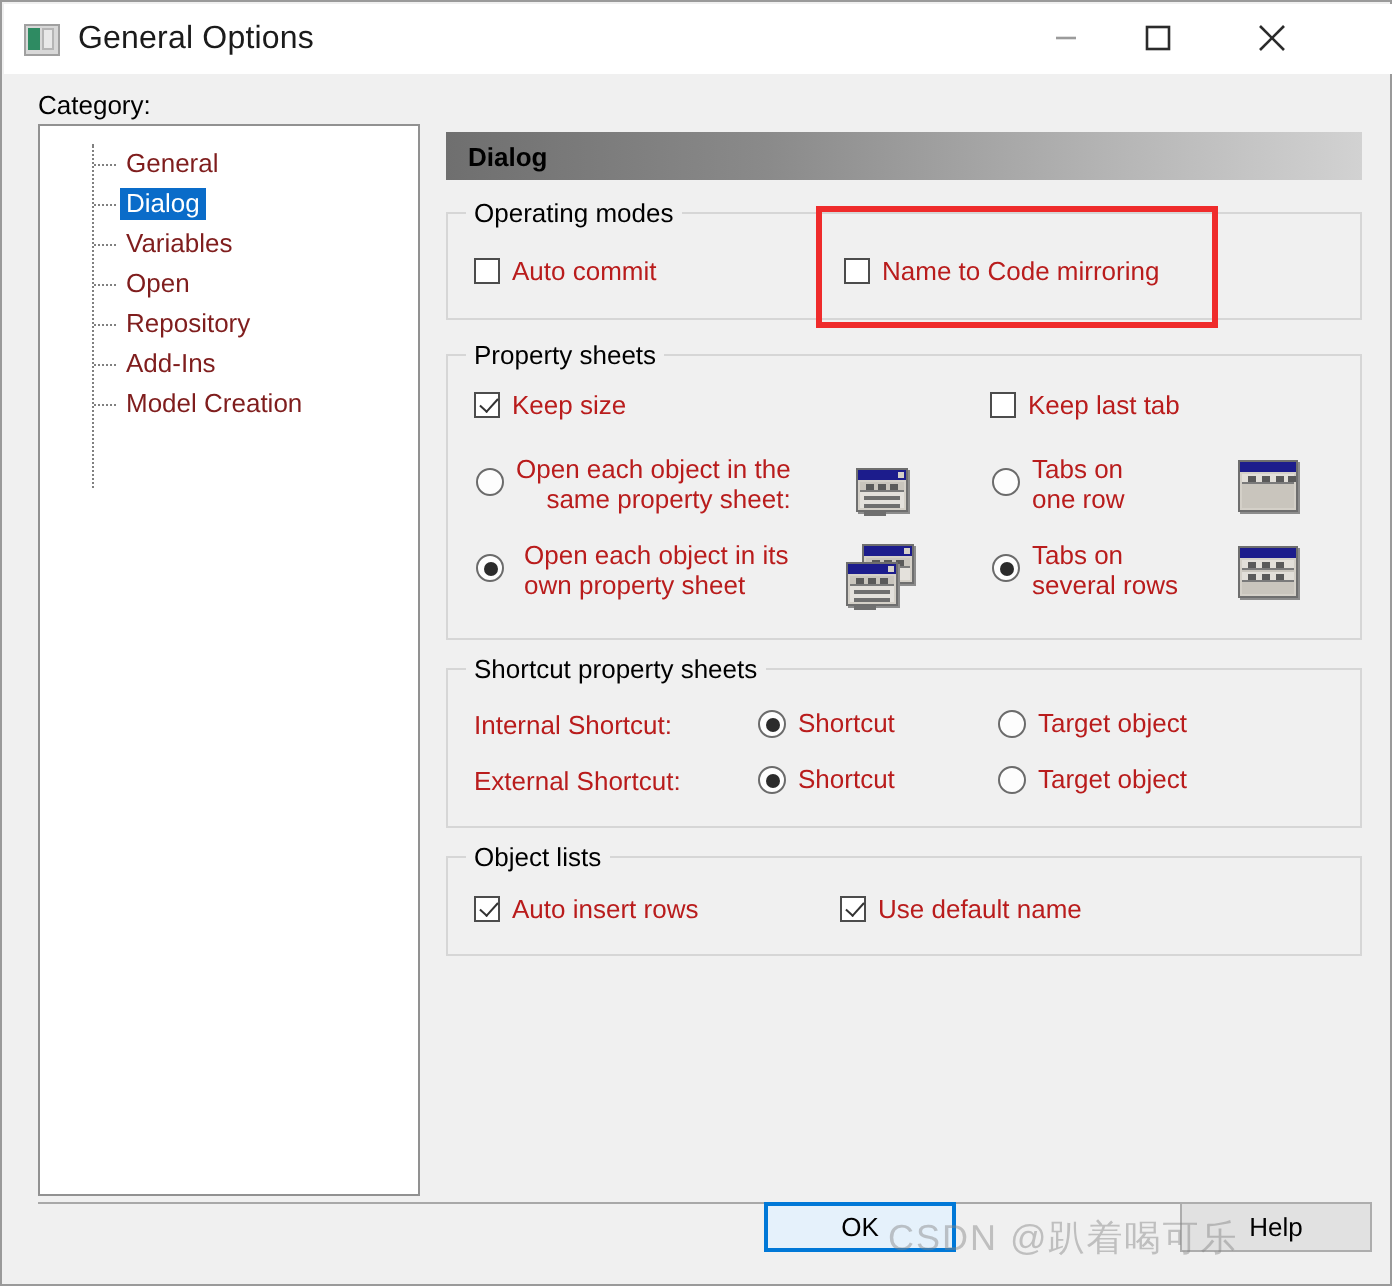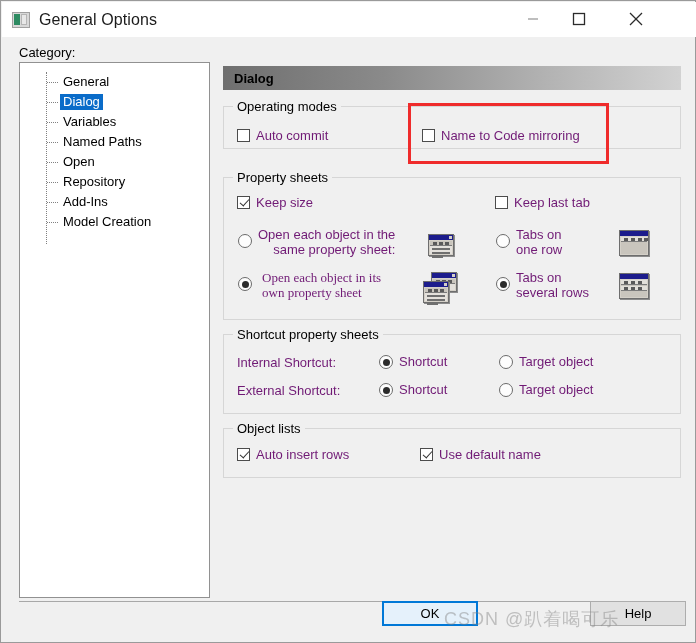--- a/index.html
+++ b/index.html
@@ -104,21 +104,21 @@
   .tree-elbow {
     position: absolute;
     left: 27px;
     width: 11px;
     height: 1px;
     border-top: 1px dotted #808080;
     top: 10px;
   }
   .tree-label {
     font-size: 13px;
-    color: #000000;
+    color: #7f1d1d;
     padding: 0 3px;
     line-height: 16px;
     white-space: nowrap;
     margin-left: 19px;
   }
   .tree-row.selected .tree-label {
     background: #0a6cc9;
     color: #ffffff;
   }
 
@@ -187,21 +187,21 @@
     content: "";
     position: absolute;
     left: 3px; top: 3px;
     width: 7px; height: 7px;
     border-radius: 50%;
     background: #2b2b2b;
   }
 
   .ctl-row { display: flex; align-items: center; position: absolute; }
   .ctl-label {
-    font-size: 13px; color: #701a75; margin-left: 6px; white-space: nowrap;
+    font-size: 13px; color: #b91c1c; margin-left: 6px; white-space: nowrap;
   }
   .ctl-label.two-line { line-height: 15px; white-space: pre-line; }
 
   
   .minicon { position: absolute; width: 31px; height: 27px; }
   .mw {
     position: absolute;
     background: #d4d0c8;
     border: 1px solid #6e6e6e;
     box-shadow: 1px 1px 0 #8c8c8c;
@@ -303,24 +303,20 @@
       <div class="tree-row selected">
         <span class="tree-elbow"></span>
         <span class="tree-label">Dialog</span>
       </div>
       <div class="tree-row">
         <span class="tree-elbow"></span>
         <span class="tree-label">Variables</span>
       </div>
       <div class="tree-row">
         <span class="tree-elbow"></span>
-        <span class="tree-label">Named Paths</span>
-      </div>
-      <div class="tree-row">
-        <span class="tree-elbow"></span>
         <span class="tree-label">Open</span>
       </div>
       <div class="tree-row">
         <span class="tree-elbow"></span>
         <span class="tree-label">Repository</span>
       </div>
       <div class="tree-row">
         <span class="tree-elbow"></span>
         <span class="tree-label">Add-Ins</span>
       </div>
@@ -330,21 +326,21 @@
       </div>
     </div>
   </div>
 
   <div id="right-pane">
 
     <div id="dialog-header">
       <span id="dialog-header-text">Dialog</span>
     </div>
 
-    <div class="groupbox" style="left:0; top:40px; width:458px; height:43px;">
+    <div class="groupbox" style="left:0; top:40px; width:458px; height:54px;">
       <span class="group-title">Operating modes</span>
 
       <div class="ctl-row" style="left:13px; top:21px;">
         <span class="cbx"></span>
         <span class="ctl-label">Auto commit</span>
       </div>
 
       <div class="ctl-row" style="left:198px; top:21px;">
         <span class="cbx"></span>
         <span class="ctl-label">Name to Code mirroring</span>
@@ -383,21 +379,21 @@
           <div class="lines">
               <i></i>
               <i></i>
               <i style="width:60%"></i>
             </div>
         </div>
       </div>
 
       <div class="ctl-row" style="left:14px; top:92px; align-items:flex-start;">
         <span class="rdo checked" style="margin-top:7px;"></span>
-        <span class="ctl-label two-line" style="margin-left:10px;font-family:Liberation Serif, serif;">Open each object in its
+        <span class="ctl-label two-line" style="margin-left:10px;">Open each object in its
 own property sheet</span>
       </div>
       <div class="minicon" style="left:199px; top:94px; width:38px; height:32px;">
         <div class="mw" style="left:8px; top:0; width:26px; height:20px;">
           <div class="tb">
               <span class="dot"></span>
             </div>
           <div class="body"></div>
           <div class="tabs">
               <i style="left:3px"></i>

